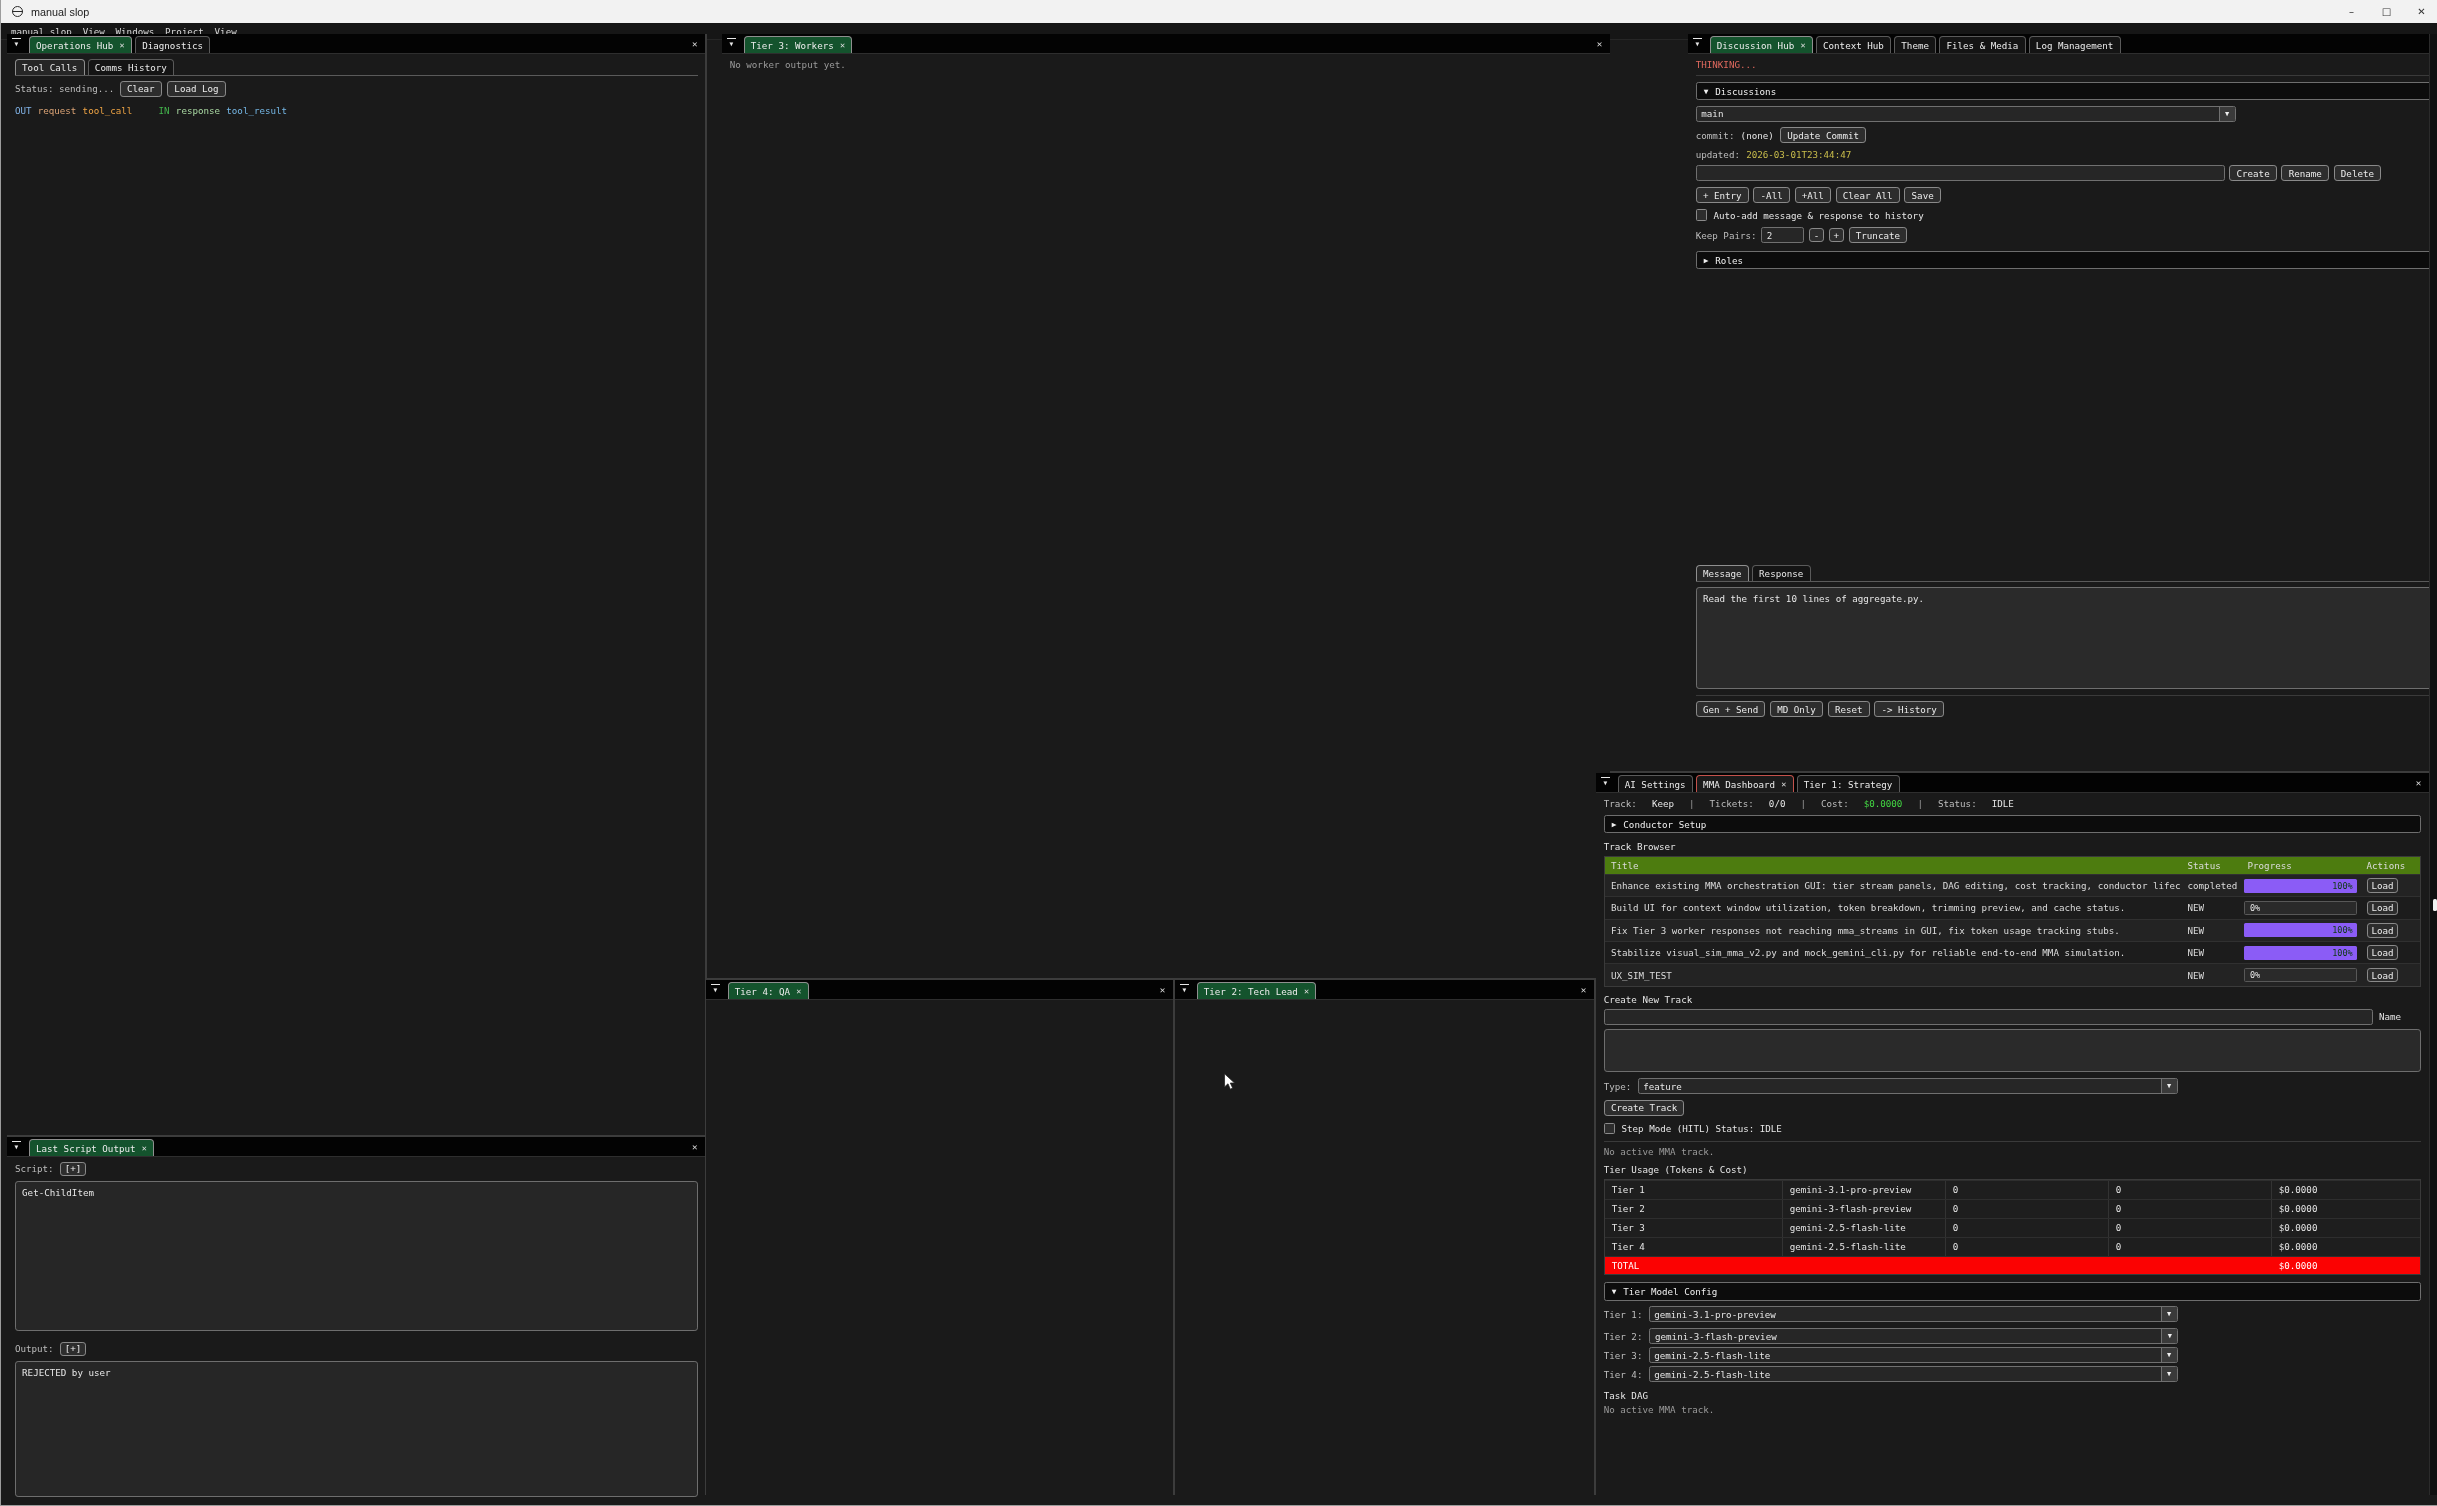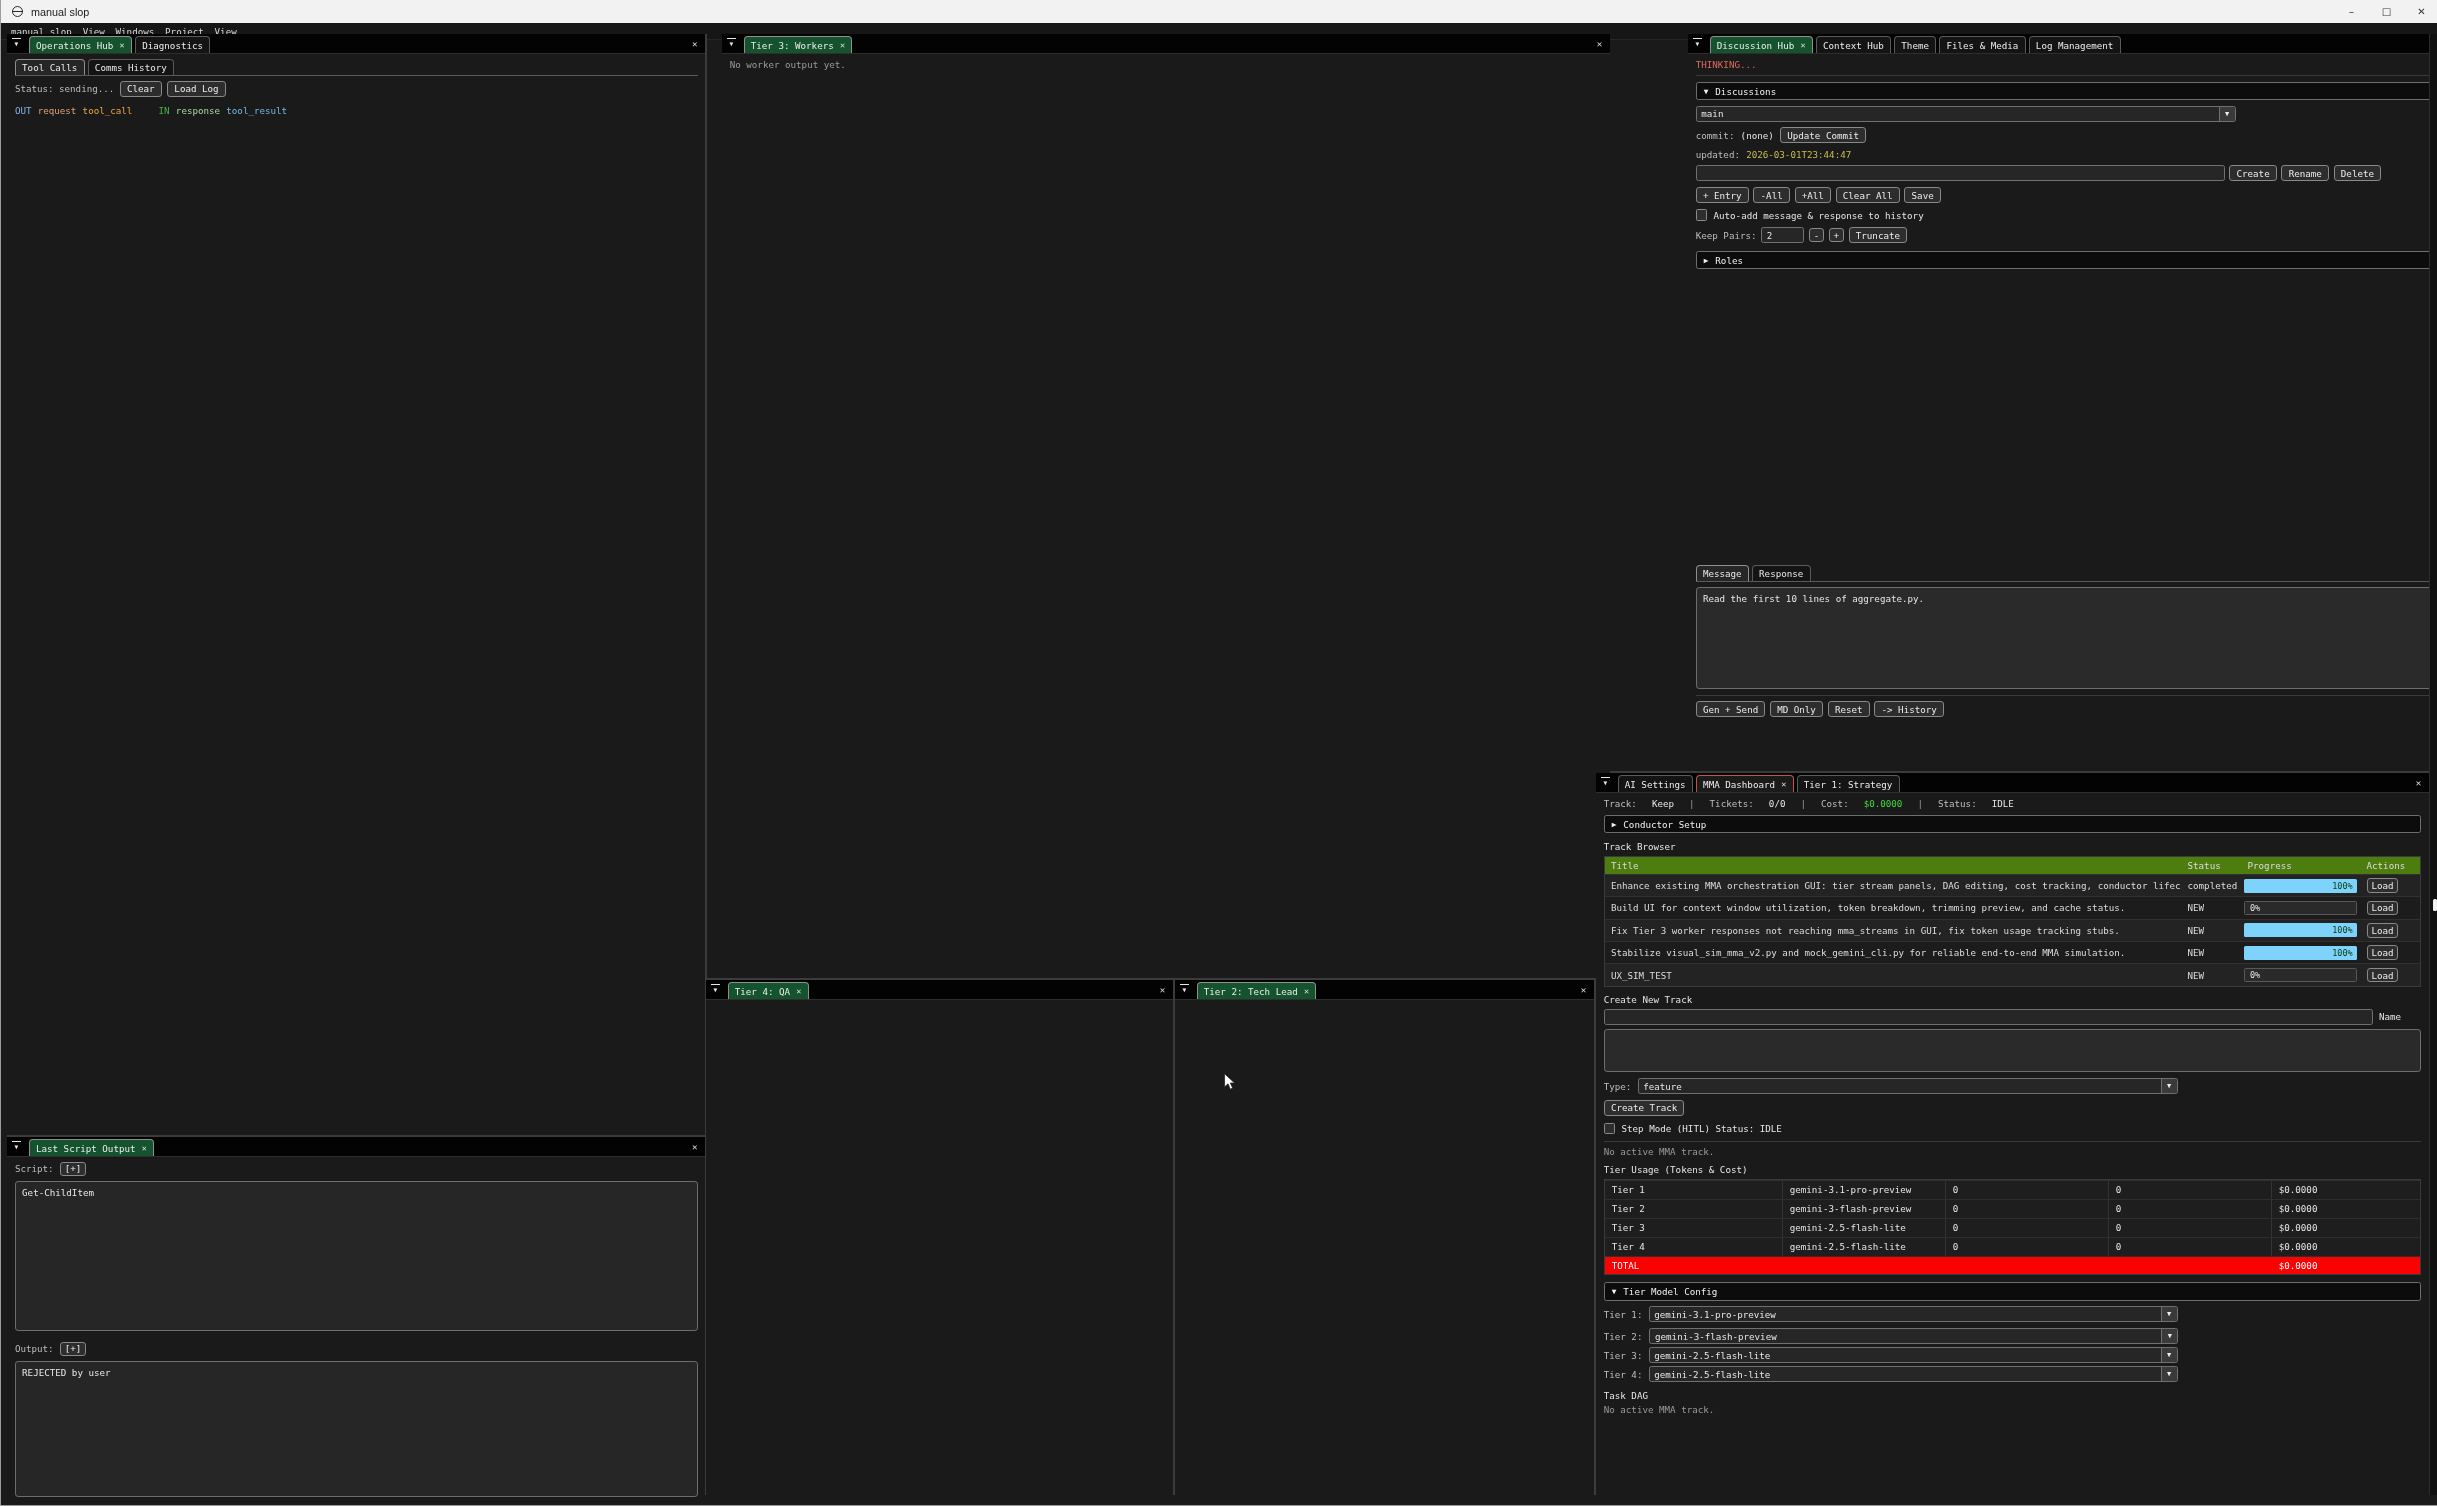--- a/index.html
+++ b/index.html
@@ -49,21 +49,21 @@
   .subtab{height:16px;display:flex;align-items:center;padding:0 6.2px;border:0.8px solid #5a5a5a;border-bottom:none;border-radius:3.9px 3.9px 0 0;background:#141414;color:#e8e8e8;}
   .subtab.active{background:#262626;border-color:#8f8f8f;}
   
   .ttable{border:0.8px solid #3a3a3a;flex:none;}
   .trow{display:grid;grid-template-columns:1fr 60px 119px 60px;align-items:center;height:22.4px;border-top:0.8px solid #303030;}
   .trow.head{height:17px;background:#4d7c0f;border-top:none;color:#d0d0d0;}
   .trow:nth-child(even):not(.head){background:#232323;}
   .trow:nth-child(odd):not(.head){background:#1c1c1c;}
   .tcell{padding:0 6.2px;overflow:hidden;white-space:nowrap;color:#dcdcdc;}
   .prog{height:14px;margin:0 3.1px;border-radius:1.5px;position:relative;display:flex;align-items:center;font-size:8.5px;}
-  .prog.full{background:#7dd3fc;color:#0c3a0c;justify-content:flex-end;padding-right:4.6px;}
+  .prog.full{background:#8b5cf6;color:#0c3a0c;justify-content:flex-end;padding-right:4.6px;}
   .prog.empty{background:#2a2a2a;border:0.8px solid #585858;color:#e8e8e8;justify-content:flex-start;padding-left:4.6px;}
   .utable{border:0.8px solid #3a3a3a;flex:none;}
   .urow{display:grid;grid-template-columns:177px 163px 163px 163px 1fr;height:19px;align-items:center;background:#1e1e1e;border-top:0.8px solid #2e2e2e;}
   .urow.head{height:18.5px;background:#101010;color:#d0d0d0;border-top:none;}
   .urow.total{background:#fb0202;color:#ffffff;height:17.7px;}
   .ucell{padding:0 7px;border-left:0.8px solid #333;height:100%;display:flex;align-items:center;overflow:hidden;white-space:nowrap;}
   .ucell:first-child{border-left:none;}
   .urow.total .ucell{border-left-color:#fb0202;}
   
   .c-out{color:#82b4e8;} .c-req{color:#dba375;} .c-call{color:#eda344;}

